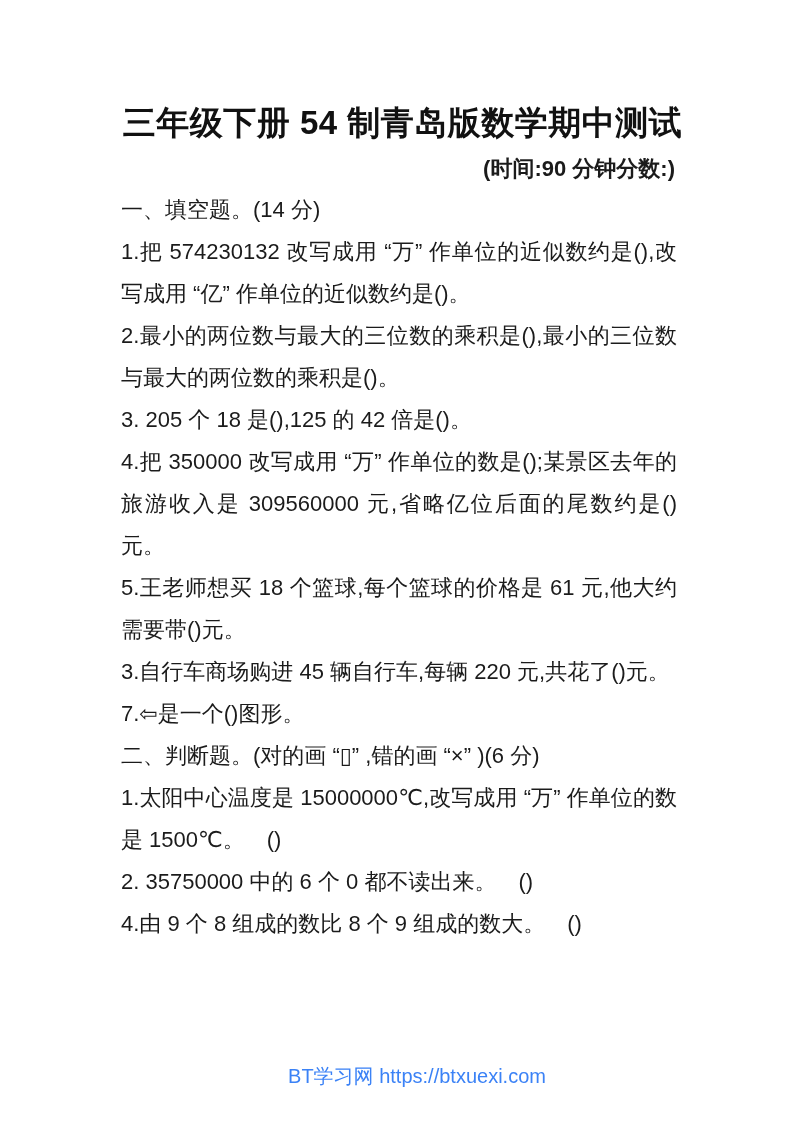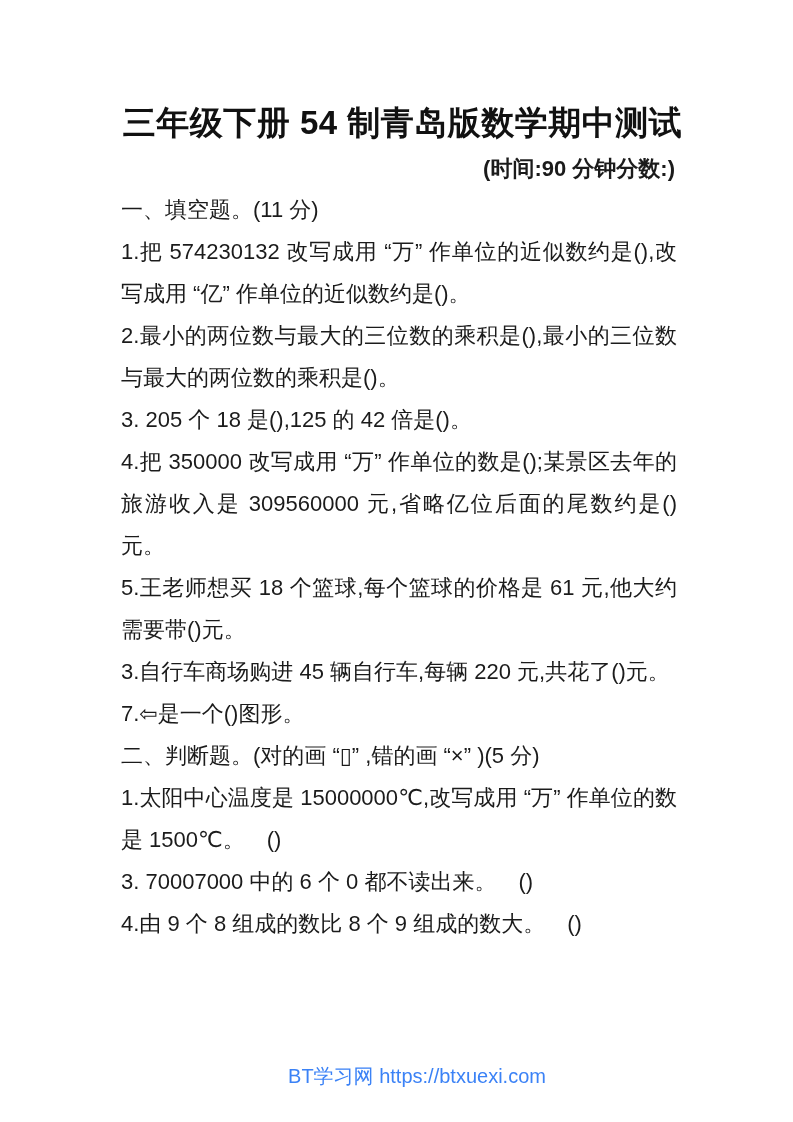--- a/index.html
+++ b/index.html
@@ -63,41 +63,41 @@
 <body>
 
 <div class="page">
 
   <h1 class="title">三年级下册 54 制青岛版数学期中测试</h1>
 
   <div class="meta">(时间:90 分钟分数:)</div>
 
   <div class="body">
 
-    <p>一、填空题。(11 分)</p>
+    <p>一、填空题。(14 分)</p>
 
     <p>1.把 574230132 改写成用 “万” 作单位的近似数约是(),改写成用 “亿” 作单位的近似数约是()。</p>
 
     <p>2.最小的两位数与最大的三位数的乘积是(),最小的三位数与最大的两位数的乘积是()。</p>
 
     <p>3. 205 个 18 是(),125 的 42 倍是()。</p>
 
     <p>4.把 350000 改写成用 “万” 作单位的数是();某景区去年的旅游收入是 309560000 元,省略亿位后面的尾数约是()元。</p>
 
     <p>5.王老师想买 18 个篮球,每个篮球的价格是 61 元,他大约需要带()元。</p>
 
     <p>3.自行车商场购进 45 辆自行车,每辆 220 元,共花了()元。</p>
 
     <p>7.⇦是一个()图形。</p>
 
-    <p>二、判断题。(对的画 “▯” ,错的画 “×” )(5 分)</p>
+    <p>二、判断题。(对的画 “▯” ,错的画 “×” )(6 分)</p>
 
     <p>1.太阳中心温度是 15000000℃,改写成用 “万” 作单位的数是 1500℃。　()</p>
 
-    <p>3. 70007000 中的 6 个 0 都不读出来。　()</p>
+    <p>2. 35750000 中的 6 个 0 都不读出来。　()</p>
 
 
     <p>4.由 9 个 8 组成的数比 8 个 9 组成的数大。　()</p>
 
 
   </div>
 
   <div class="footer">BT学习网 https://btxuexi.com</div>
 
 </div>

